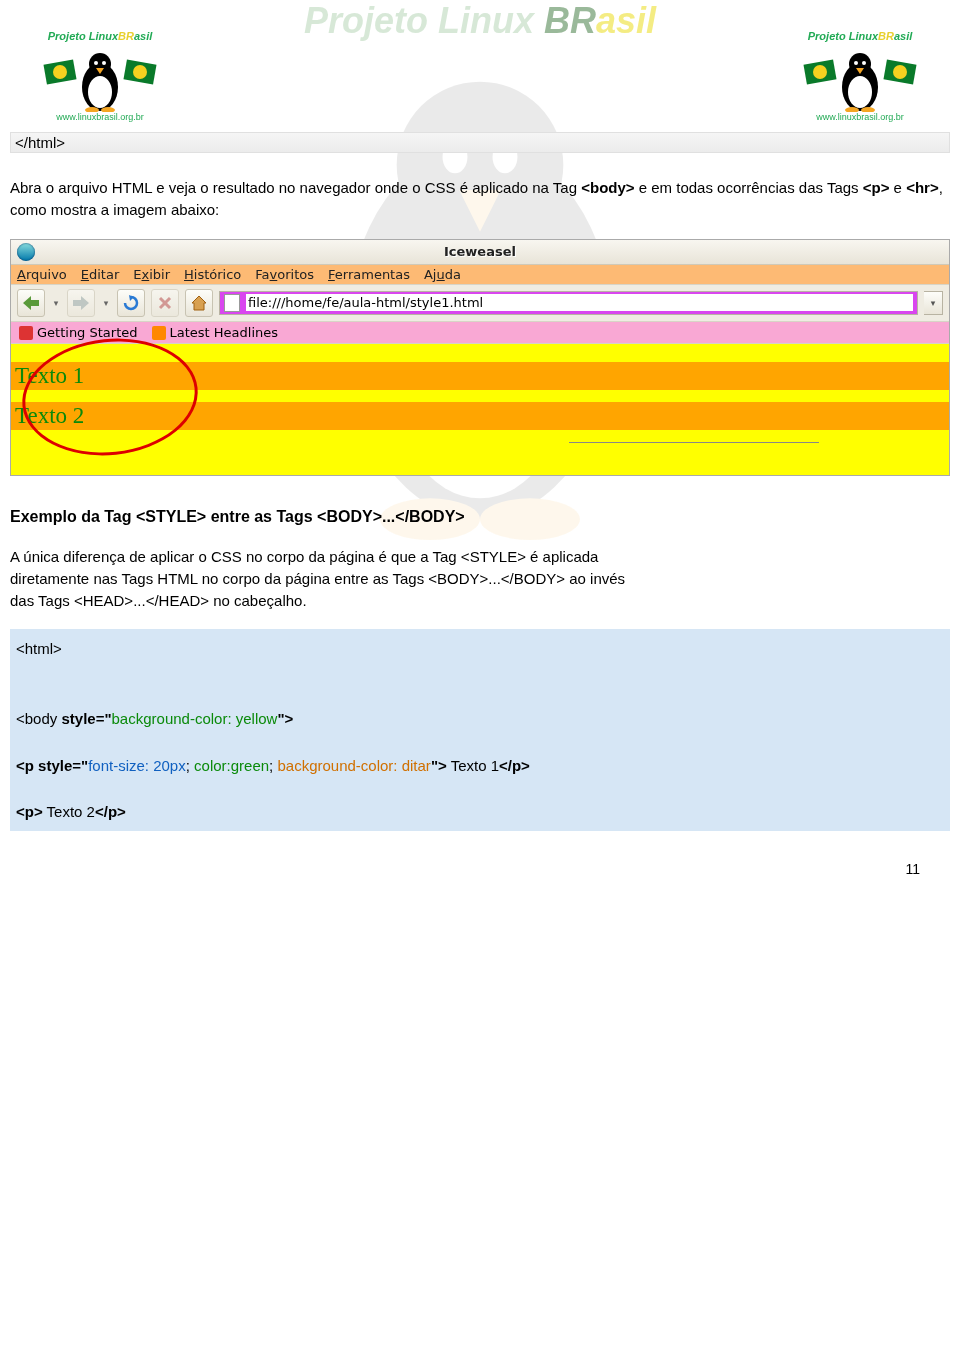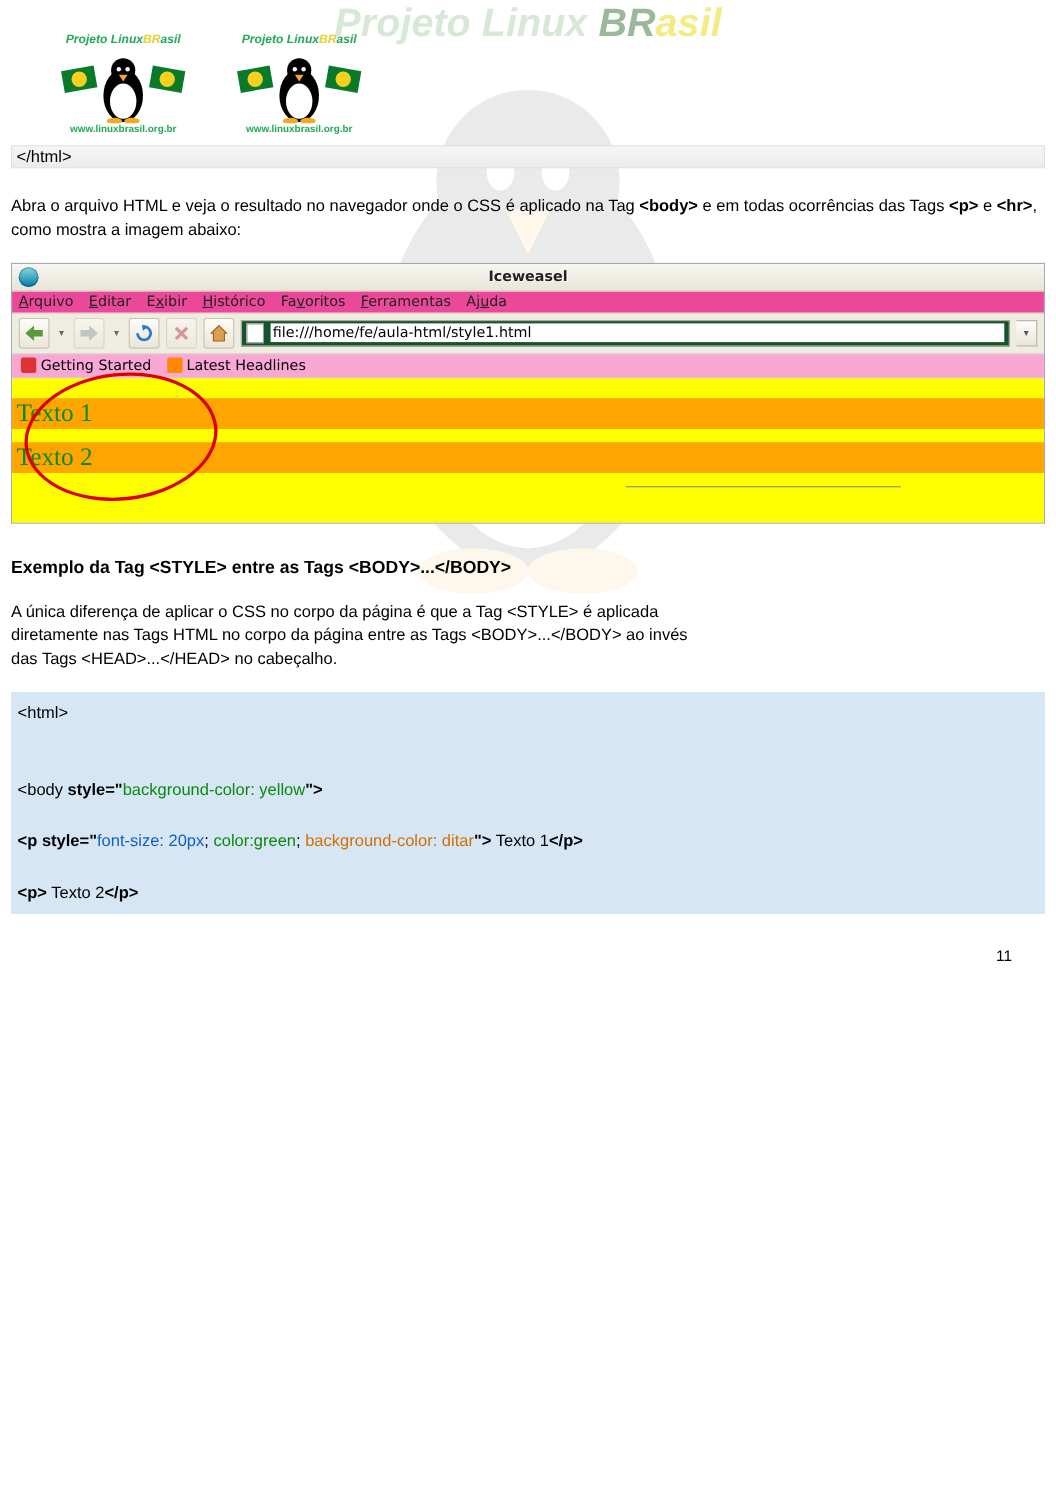--- a/index.html
+++ b/index.html
@@ -26,27 +26,27 @@
   .watermark-penguin {
     position: absolute;
     left: 50%;
     transform: translateX(-50%);
     width: 420px;
     height: 500px;
     opacity: 0.08;
     pointer-events: none;
   }
   .watermark-penguin svg { width: 100%; height: 100%; }
-  .logos { display: flex; padding: 30px 20px 10px 20px; margin-left: 12px; }
+  .logos { display: flex; justify-content: space-between; padding: 30px 20px 10px 20px; }
   .logo-block { width: 160px; text-align: center; }
   .logo-title { font-size: 11px; font-weight: bold; font-style: italic; color: #2a5; }
   .logo-title .lb { color: #2a5; }
   .logo-title .lr { color: #e8d030; }
   .logo-img { height: 70px; display:flex; align-items:center; justify-content:center; }
-  .logo-url { font-size: 9px; color: #2a5; font-weight: bold; }
+  .logo-url { font-size: 9px; color: #2a5; font-weight: normal; }
   .content { padding: 0 10px; position: relative; z-index: 2; }
   .code-gray {
     background: linear-gradient(#f5f5f5,#ececec);
     border: 1px solid #e0e0e0;
     padding: 1px 4px;
     font-family: Verdana, sans-serif;
     font-size: 15px;
     margin-bottom: 24px;
   }
   .para { font-size: 15px; line-height: 1.45; margin: 18px 0; }
@@ -68,35 +68,35 @@
     display:flex; align-items:center; justify-content:center;
     position: relative;
   }
   .browser-titlebar .globe {
     position:absolute; left:6px; top:3px; width:18px; height:18px; border-radius:50%;
     background: linear-gradient(#8dd, #07a);
     box-shadow: inset 0 0 2px #036;
   }
   .browser-titlebar .title { font-weight:bold; color:#222; text-shadow:1px 1px 0 #fff; }
   .browser-menubar {
-    background: #ec4899;
+    background: #fdba74;
     border-bottom:1px solid #d8d4c6;
     padding: 2px 6px;
     display:flex; gap:14px;
     font-size:13px; color:#222;
   }
   .browser-menubar span { cursor:default; }
   .browser-menubar u { text-decoration: underline; }
   .browser-toolbar {
     background:#efece2; border-bottom:1px solid #d8d4c6;
     padding:4px 6px; display:flex; align-items:center; gap:6px;
   }
   .tb-btn { width:26px; height:26px; border:1px solid #c8c3b2; border-radius:3px; background:linear-gradient(#fdfdf9,#e9e5d8); display:flex;align-items:center;justify-content:center; }
   .drop { width:10px; font-size:9px; color:#666; text-align:center;}
-  .url-bar { flex:1; display:flex; align-items:center; background:#14532d; border:1px solid #b8b3a2; height:22px; padding:0 4px; gap:6px;}
+  .url-bar { flex:1; display:flex; align-items:center; background:#d946ef; border:1px solid #b8b3a2; height:22px; padding:0 4px; gap:6px;}
   .url-bar .doc-icon{width:14px;height:16px;border:1px solid #999;background:#fff;position:relative;}
   .url-bar input { border:none; outline:none; flex:1; font-size:13px; font-family:inherit; }
   .url-drop { width:18px; height:22px; border:1px solid #b8b3a2; border-left:none; background:linear-gradient(#fdfdf9,#e9e5d8); display:flex;align-items:center;justify-content:center; font-size:9px; color:#555;}
   .bookmark-bar { background:#f9a8d4; border-bottom:1px solid #d8d4c6; padding:3px 8px; display:flex; gap:14px; align-items:center; font-size:13px;}
   .bm-icon { width:14px;height:14px; background:#d33; border-radius:2px; display:inline-block; margin-right:4px; vertical-align:middle;}
   .bm-icon.orange{background:#f80;}
   .rendered {
     background: yellow;
     padding: 0;
   }

